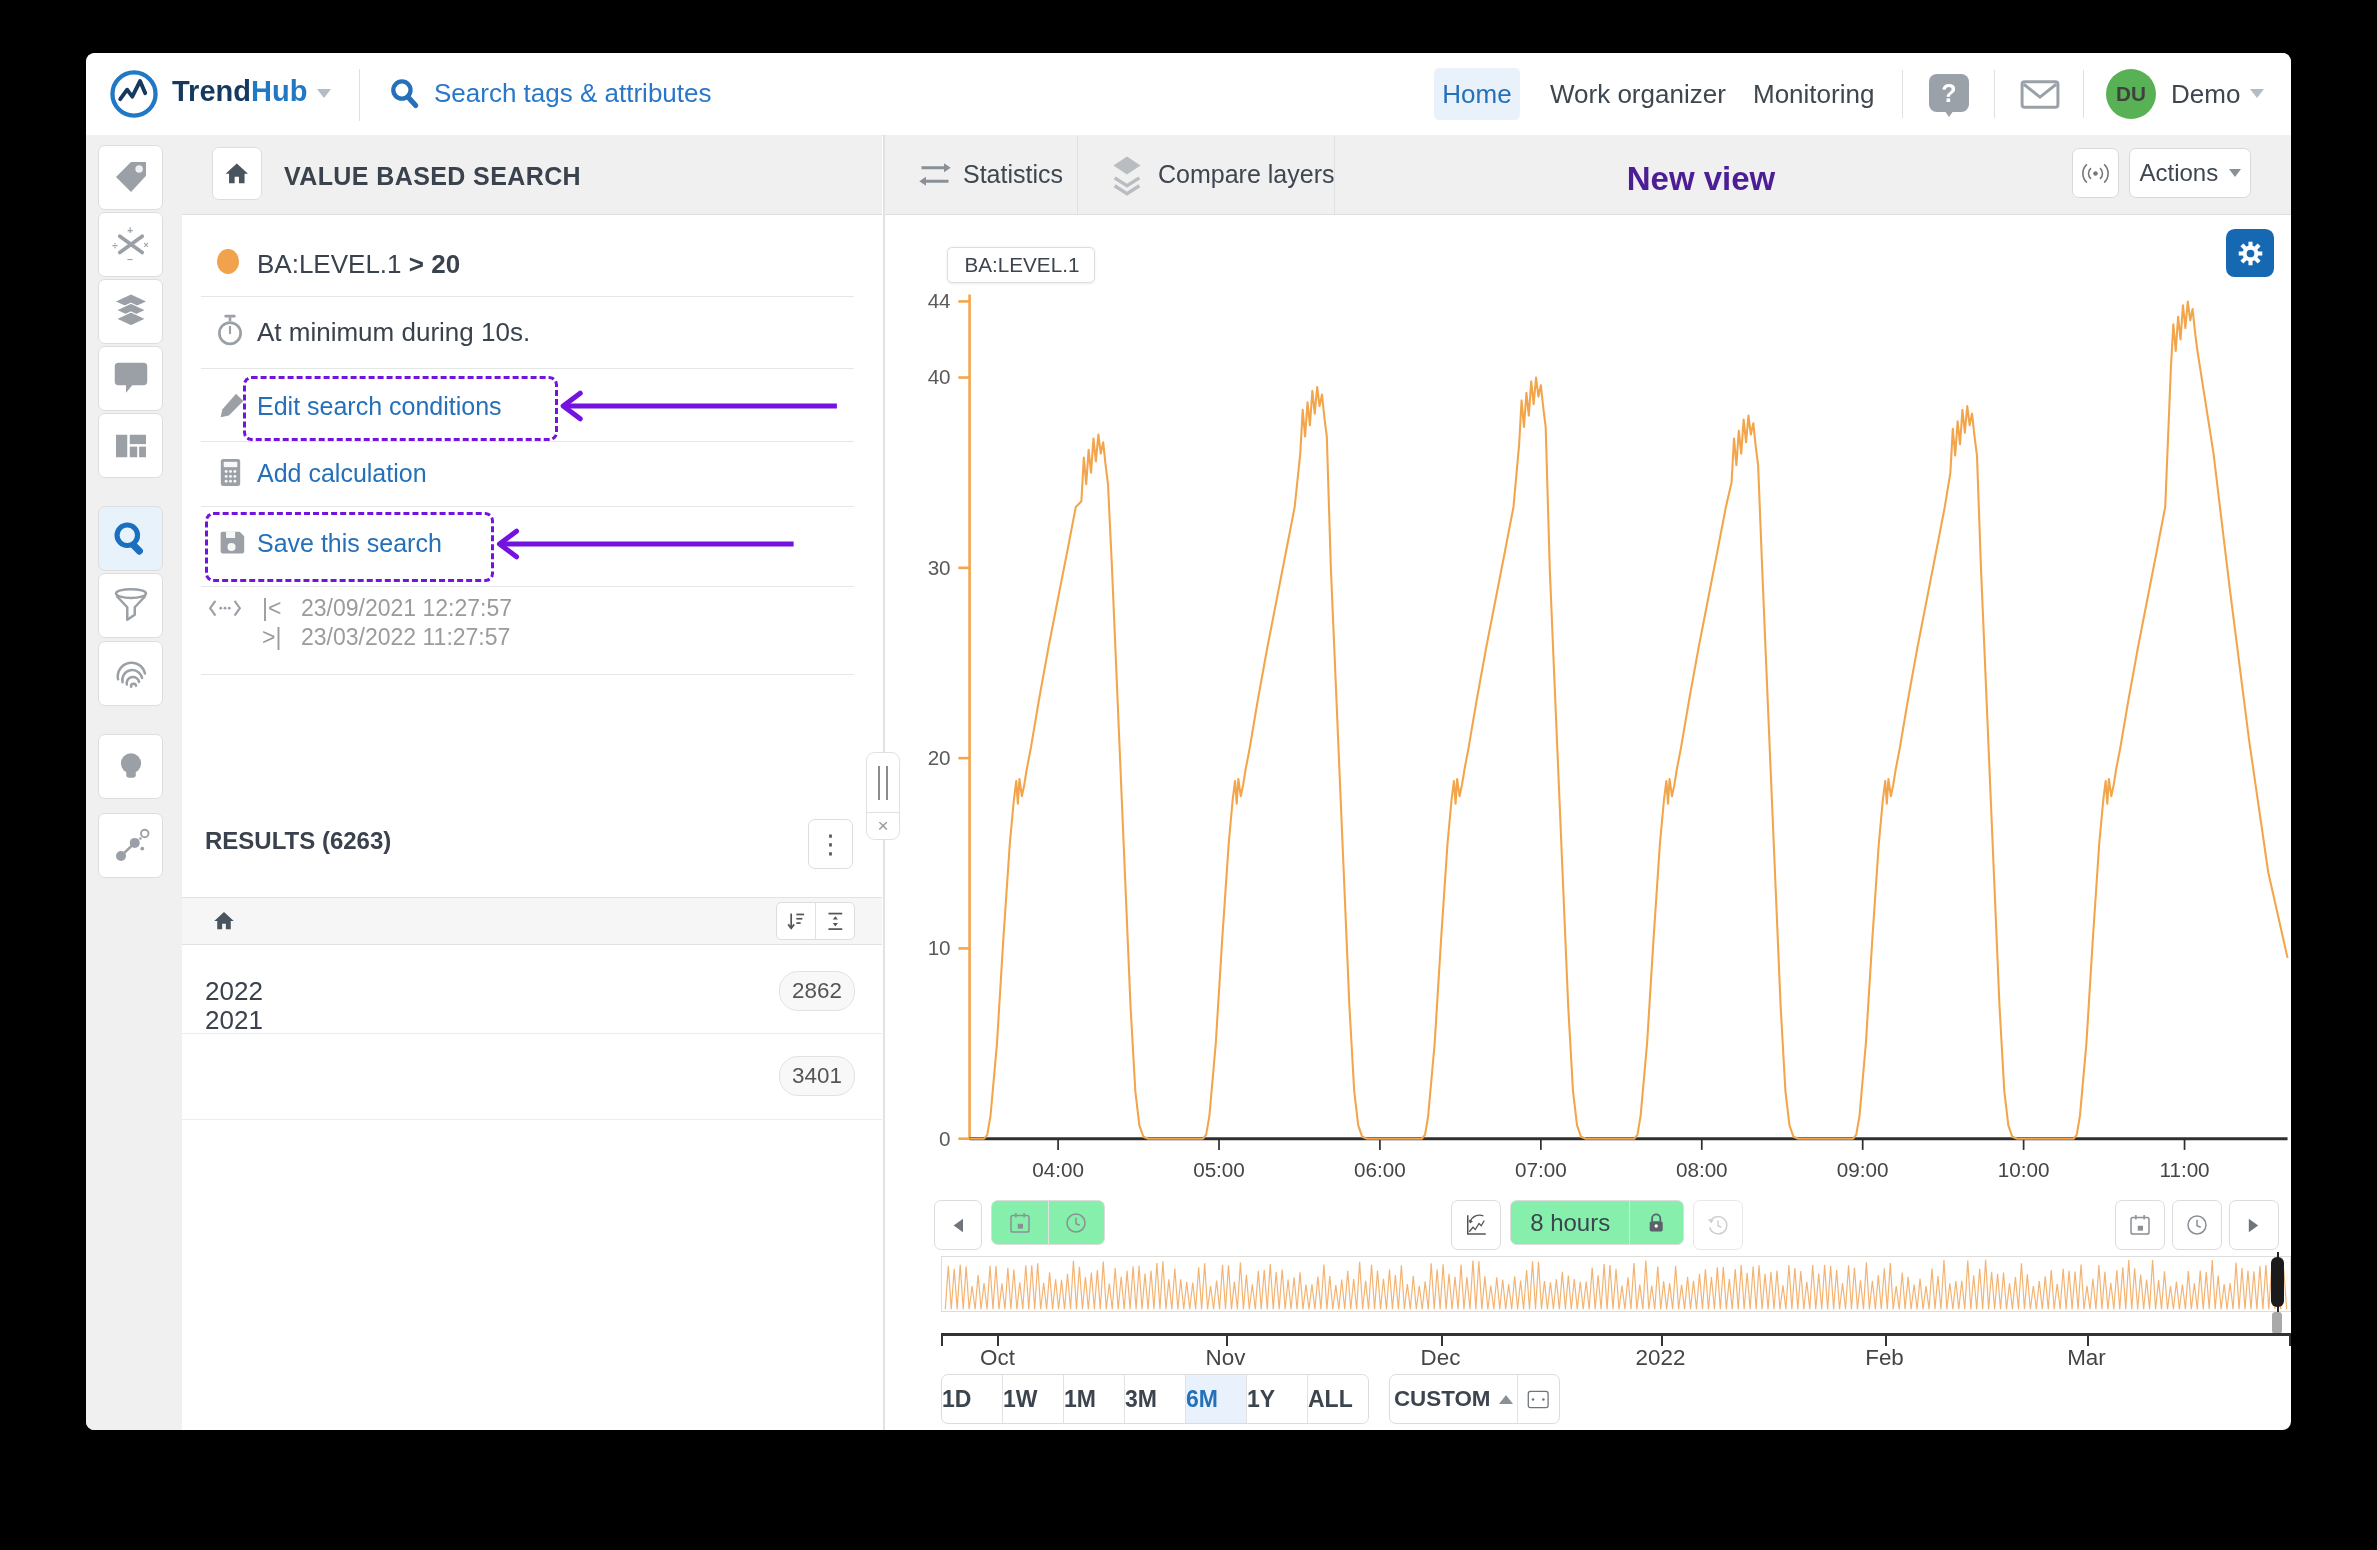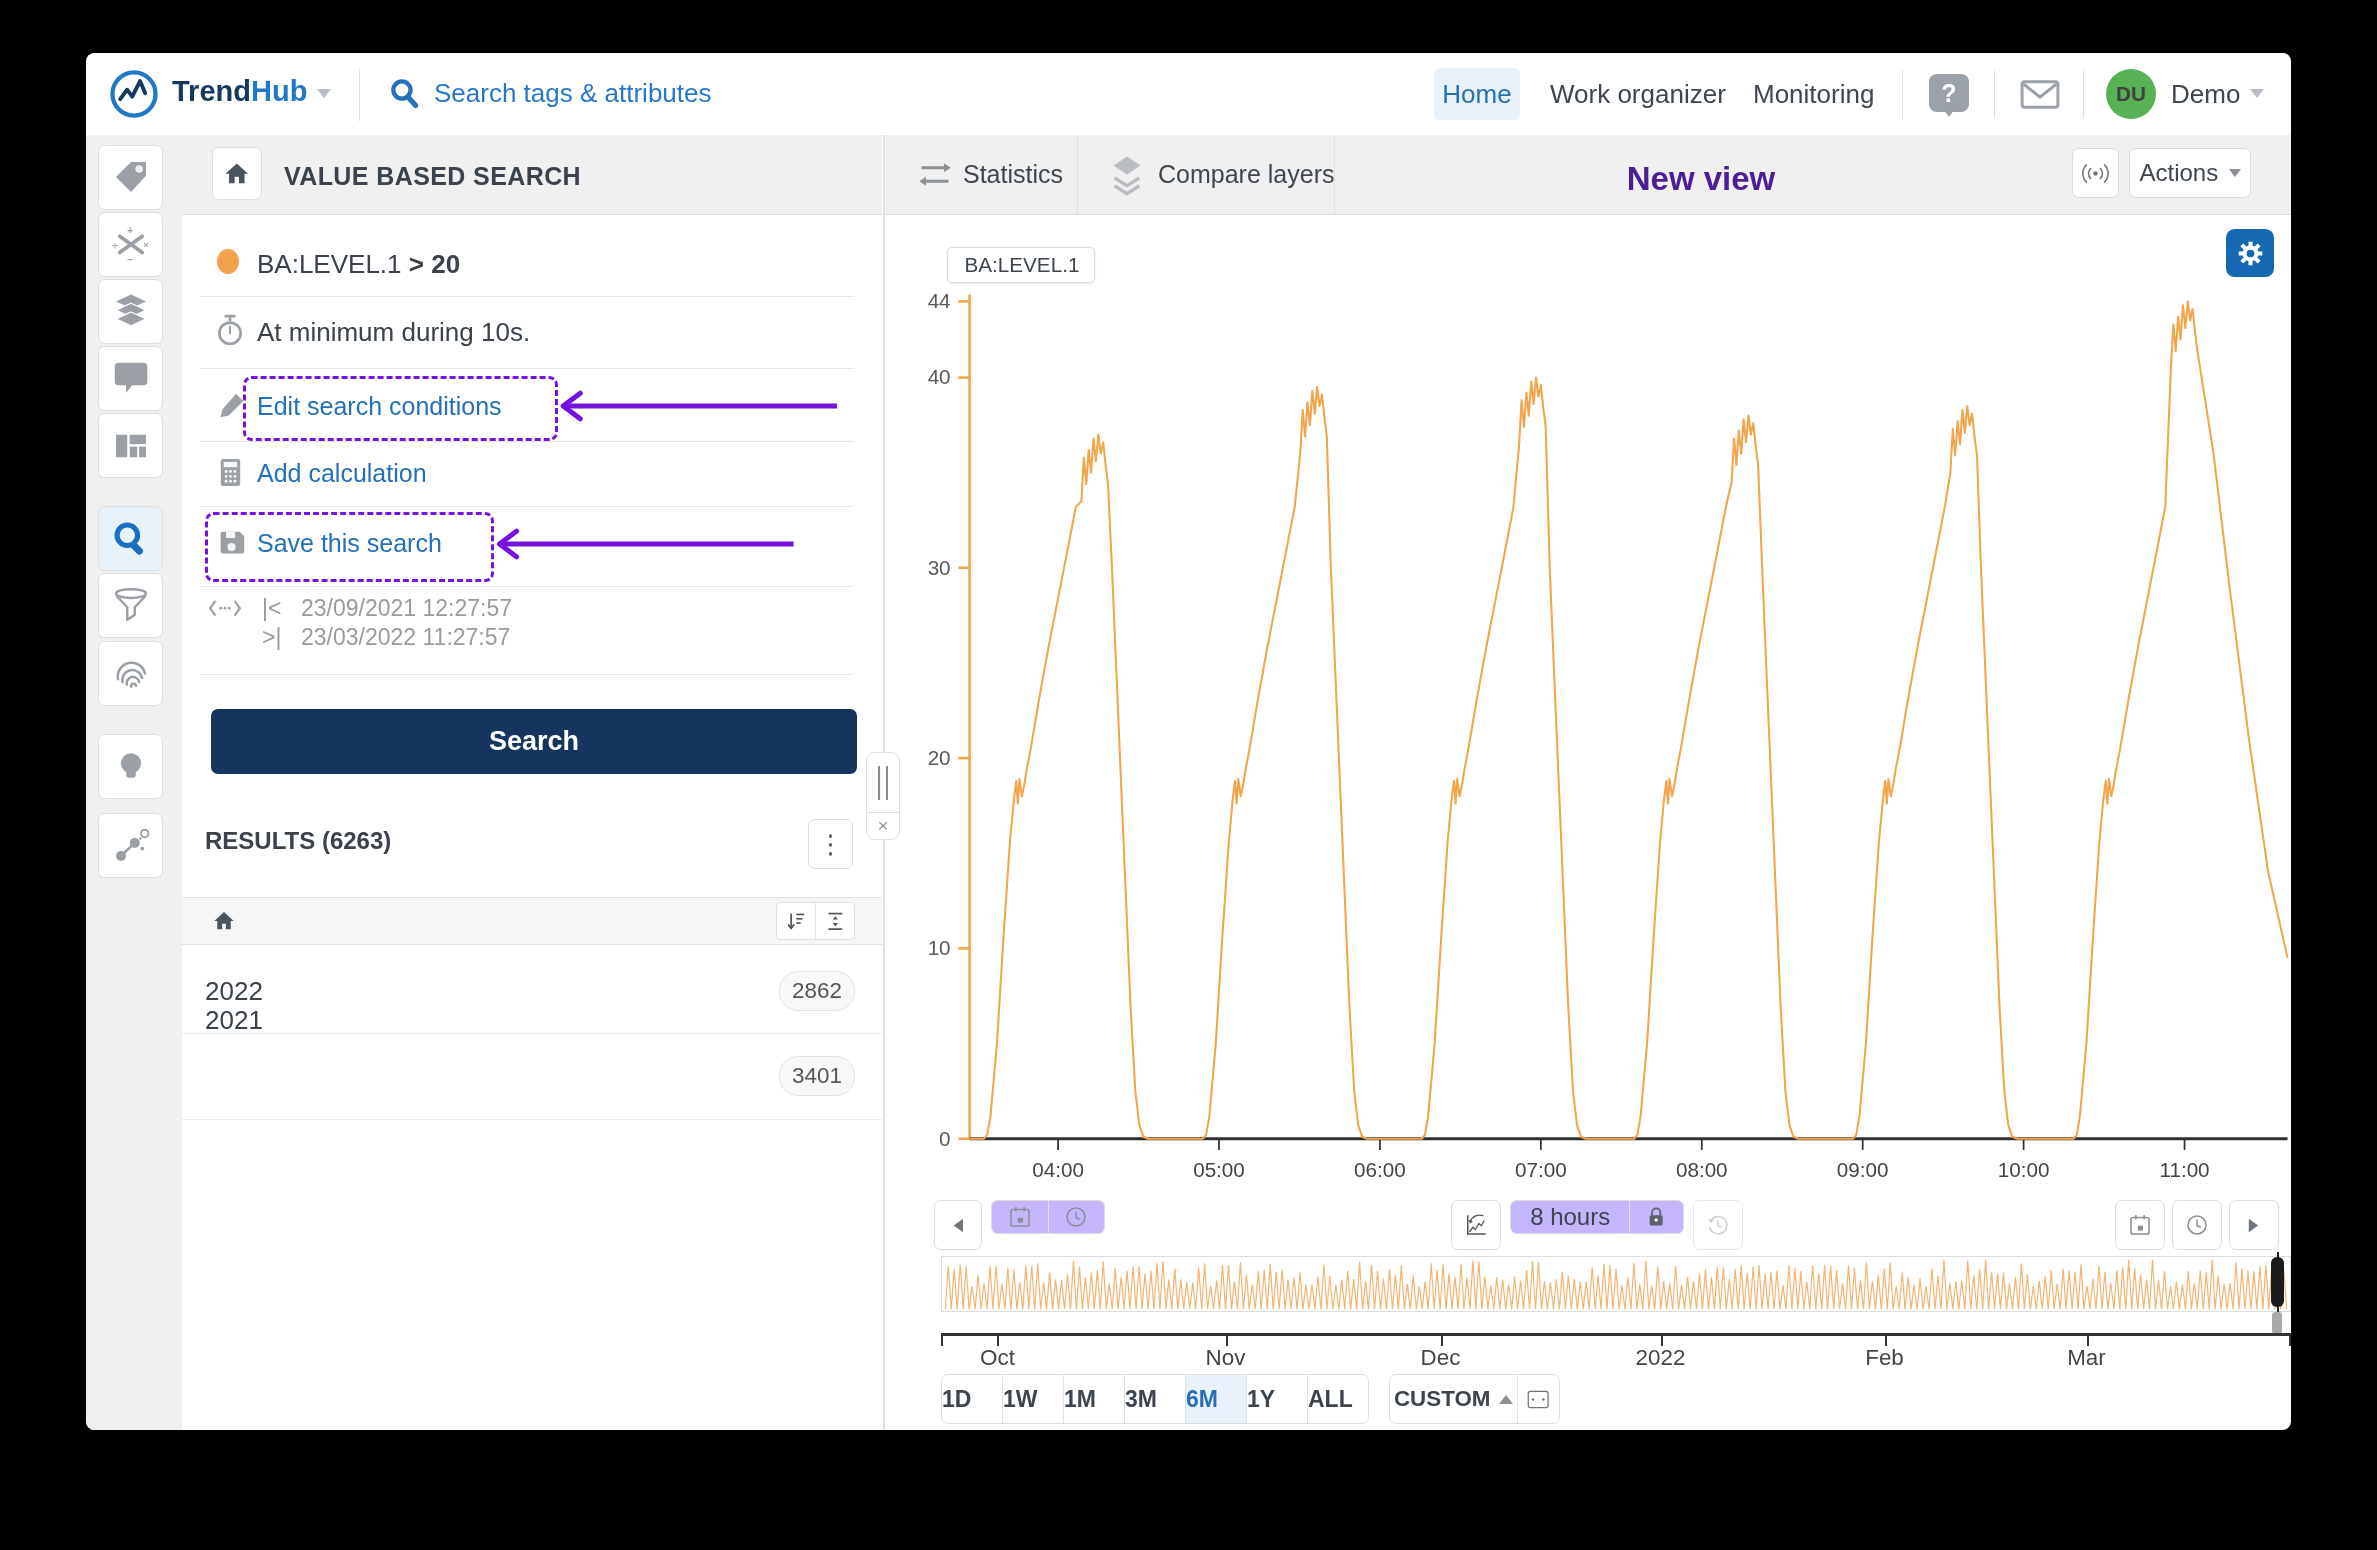--- a/index.html
+++ b/index.html
@@ -47,21 +47,21 @@
   .pill .grip i{display:block;width:2.6px;height:34px;background:#8c8c8c;}
   .pill .closex{height:27.6px;text-align:center;line-height:26px;color:#999;font-size:19px;}
   
   .cbar{position:absolute;left:799px;top:82px;width:1407px;height:79px;background:#f0f0f0;border-bottom:0.9px solid #ddd;}
   .ctab{font-size:25px;color:#3e4650;}
   .cbtn{position:absolute;background:#fff;border:0.9px solid #d9d9d9;border-radius:6.9px;box-sizing:border-box;display:flex;align-items:center;justify-content:center;gap:10.3px;}
   .legend{position:absolute;left:861px;top:194px;width:148px;height:36px;background:#fff;border:0.9px solid #ddd;border-radius:5.2px;display:flex;align-items:center;gap:7.8px;padding:0 8.6px;box-sizing:border-box;box-shadow:0 0.9px 2.6px rgba(0,0,0,.08);}
   .ldot{width:15.5px;height:18px;border-radius:50%;background:#f0a24c;}
   .gearbtn{position:absolute;left:2140px;top:176px;width:48px;height:48px;background:#1668b3;border-radius:8.6px;display:flex;align-items:center;justify-content:center;}
   .ctrlbtn{position:absolute;top:1147px;height:50px;background:#fff;border:0.9px solid #dcdcdc;border-radius:6.9px;box-sizing:border-box;display:flex;align-items:center;justify-content:center;}
-  .ctrlgrp{position:absolute;top:1147px;height:34px;background:#c4b5fd;border:0.9px solid #dcdcdc;border-radius:6.9px;box-sizing:border-box;display:flex;}
+  .ctrlgrp{position:absolute;top:1147px;height:45px;background:#86efac;border:0.9px solid #dcdcdc;border-radius:6.9px;box-sizing:border-box;display:flex;}
   .ctrlgrp>div{display:flex;align-items:center;justify-content:center;}
   .ctrlgrp>div+div{border-left:0.9px solid #e2e2e2;}
   .minimap{position:absolute;left:855px;top:1203px;width:1350px;height:56px;border:0.9px solid #ddd;box-sizing:border-box;background:#fff;}
   .tl-line{position:absolute;left:855px;top:1280px;width:1350px;height:2.6px;background:#333;}
   .tick{position:absolute;width:1.7px;height:12px;background:#333;top:1281px;}
   .mlabel{position:absolute;top:1292px;width:103px;text-align:center;font-size:22.4px;color:#454545;}
   .ranges{position:absolute;left:855px;top:1321px;height:50px;border:0.9px solid #dcdcdc;border-radius:6.9px;background:#fff;display:flex;overflow:hidden;box-sizing:border-box;}
   .ranges>div{width:60px;line-height:48px;font-size:23px;font-weight:600;color:#3c454e;}
   .ranges>div+div{border-left:0.9px solid #e2e2e2;}
   .ranges>div.on{background:#e9f2fc;color:#2570b8;}
@@ -246,21 +246,20 @@
     <circle cx="24" cy="20" r="2.6" fill="#9aa0a6"></circle>
       <circle cx="32" cy="20" r="2.6" fill="#9aa0a6"></circle>
       <circle cx="40" cy="20" r="2.6" fill="#9aa0a6"></circle>
   </svg>
   <span class="abs graytext" style="left:176px;top:542px">|&lt;</span>
   <span class="abs graytext" style="left:215px;top:542px">23/09/2021 12:27:57</span>
   <span class="abs graytext" style="left:176px;top:571px">&gt;|</span>
   <span class="abs graytext" style="left:215px;top:571px">23/03/2022 11:27:57</span>
   <div class="hdiv" style="top:621px"></div>
 
-  <div class="searchbtn">Search</div>
 
   <div class="abs" style="left:119px;top:774px;font-size:24px;font-weight:700;color:#39424d">RESULTS (6263)</div>
   <div class="kebab">⋮</div>
 
   <div class="theader"></div>
   <svg class="abs" style="left:126px;top:856px" width="24" height="24" viewBox="0 0 64 64">
       <path d="M32 8 L58 32 h-8 v22 h-13 v-15 h-10 v15 h-13 v-22 h-8 Z" fill="#4a545e"></path>
     </svg>
   <div class="sortgrp">
     <div>

